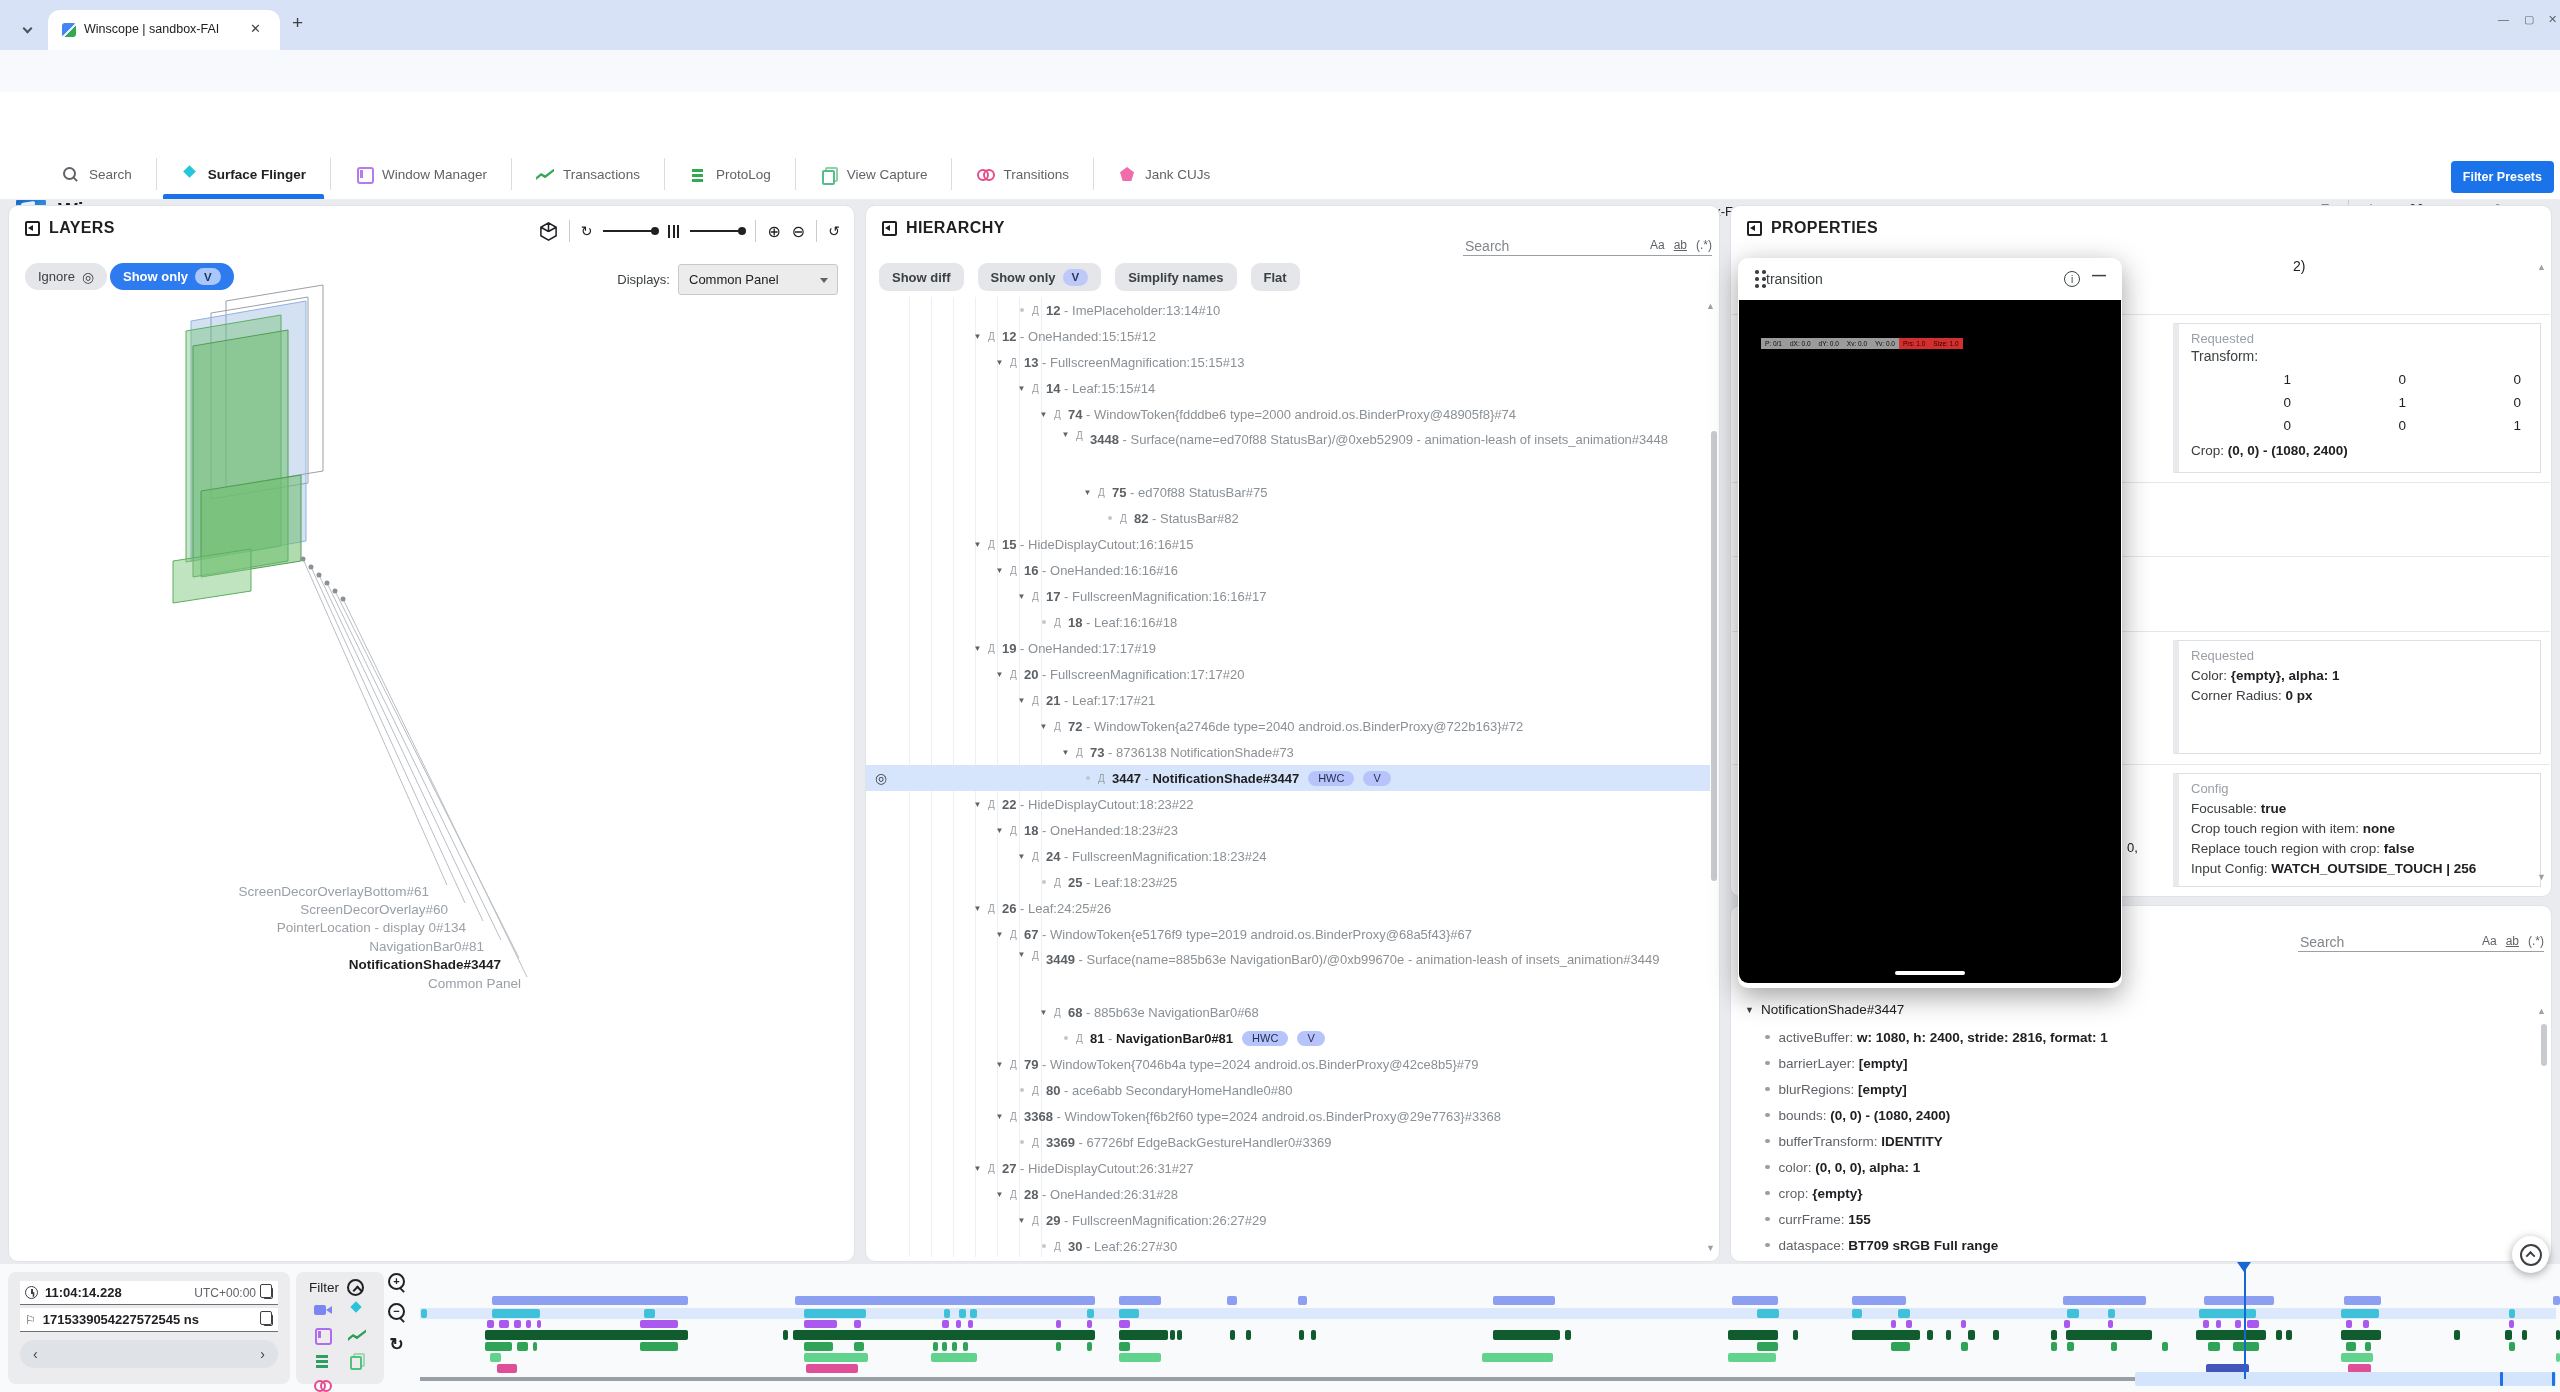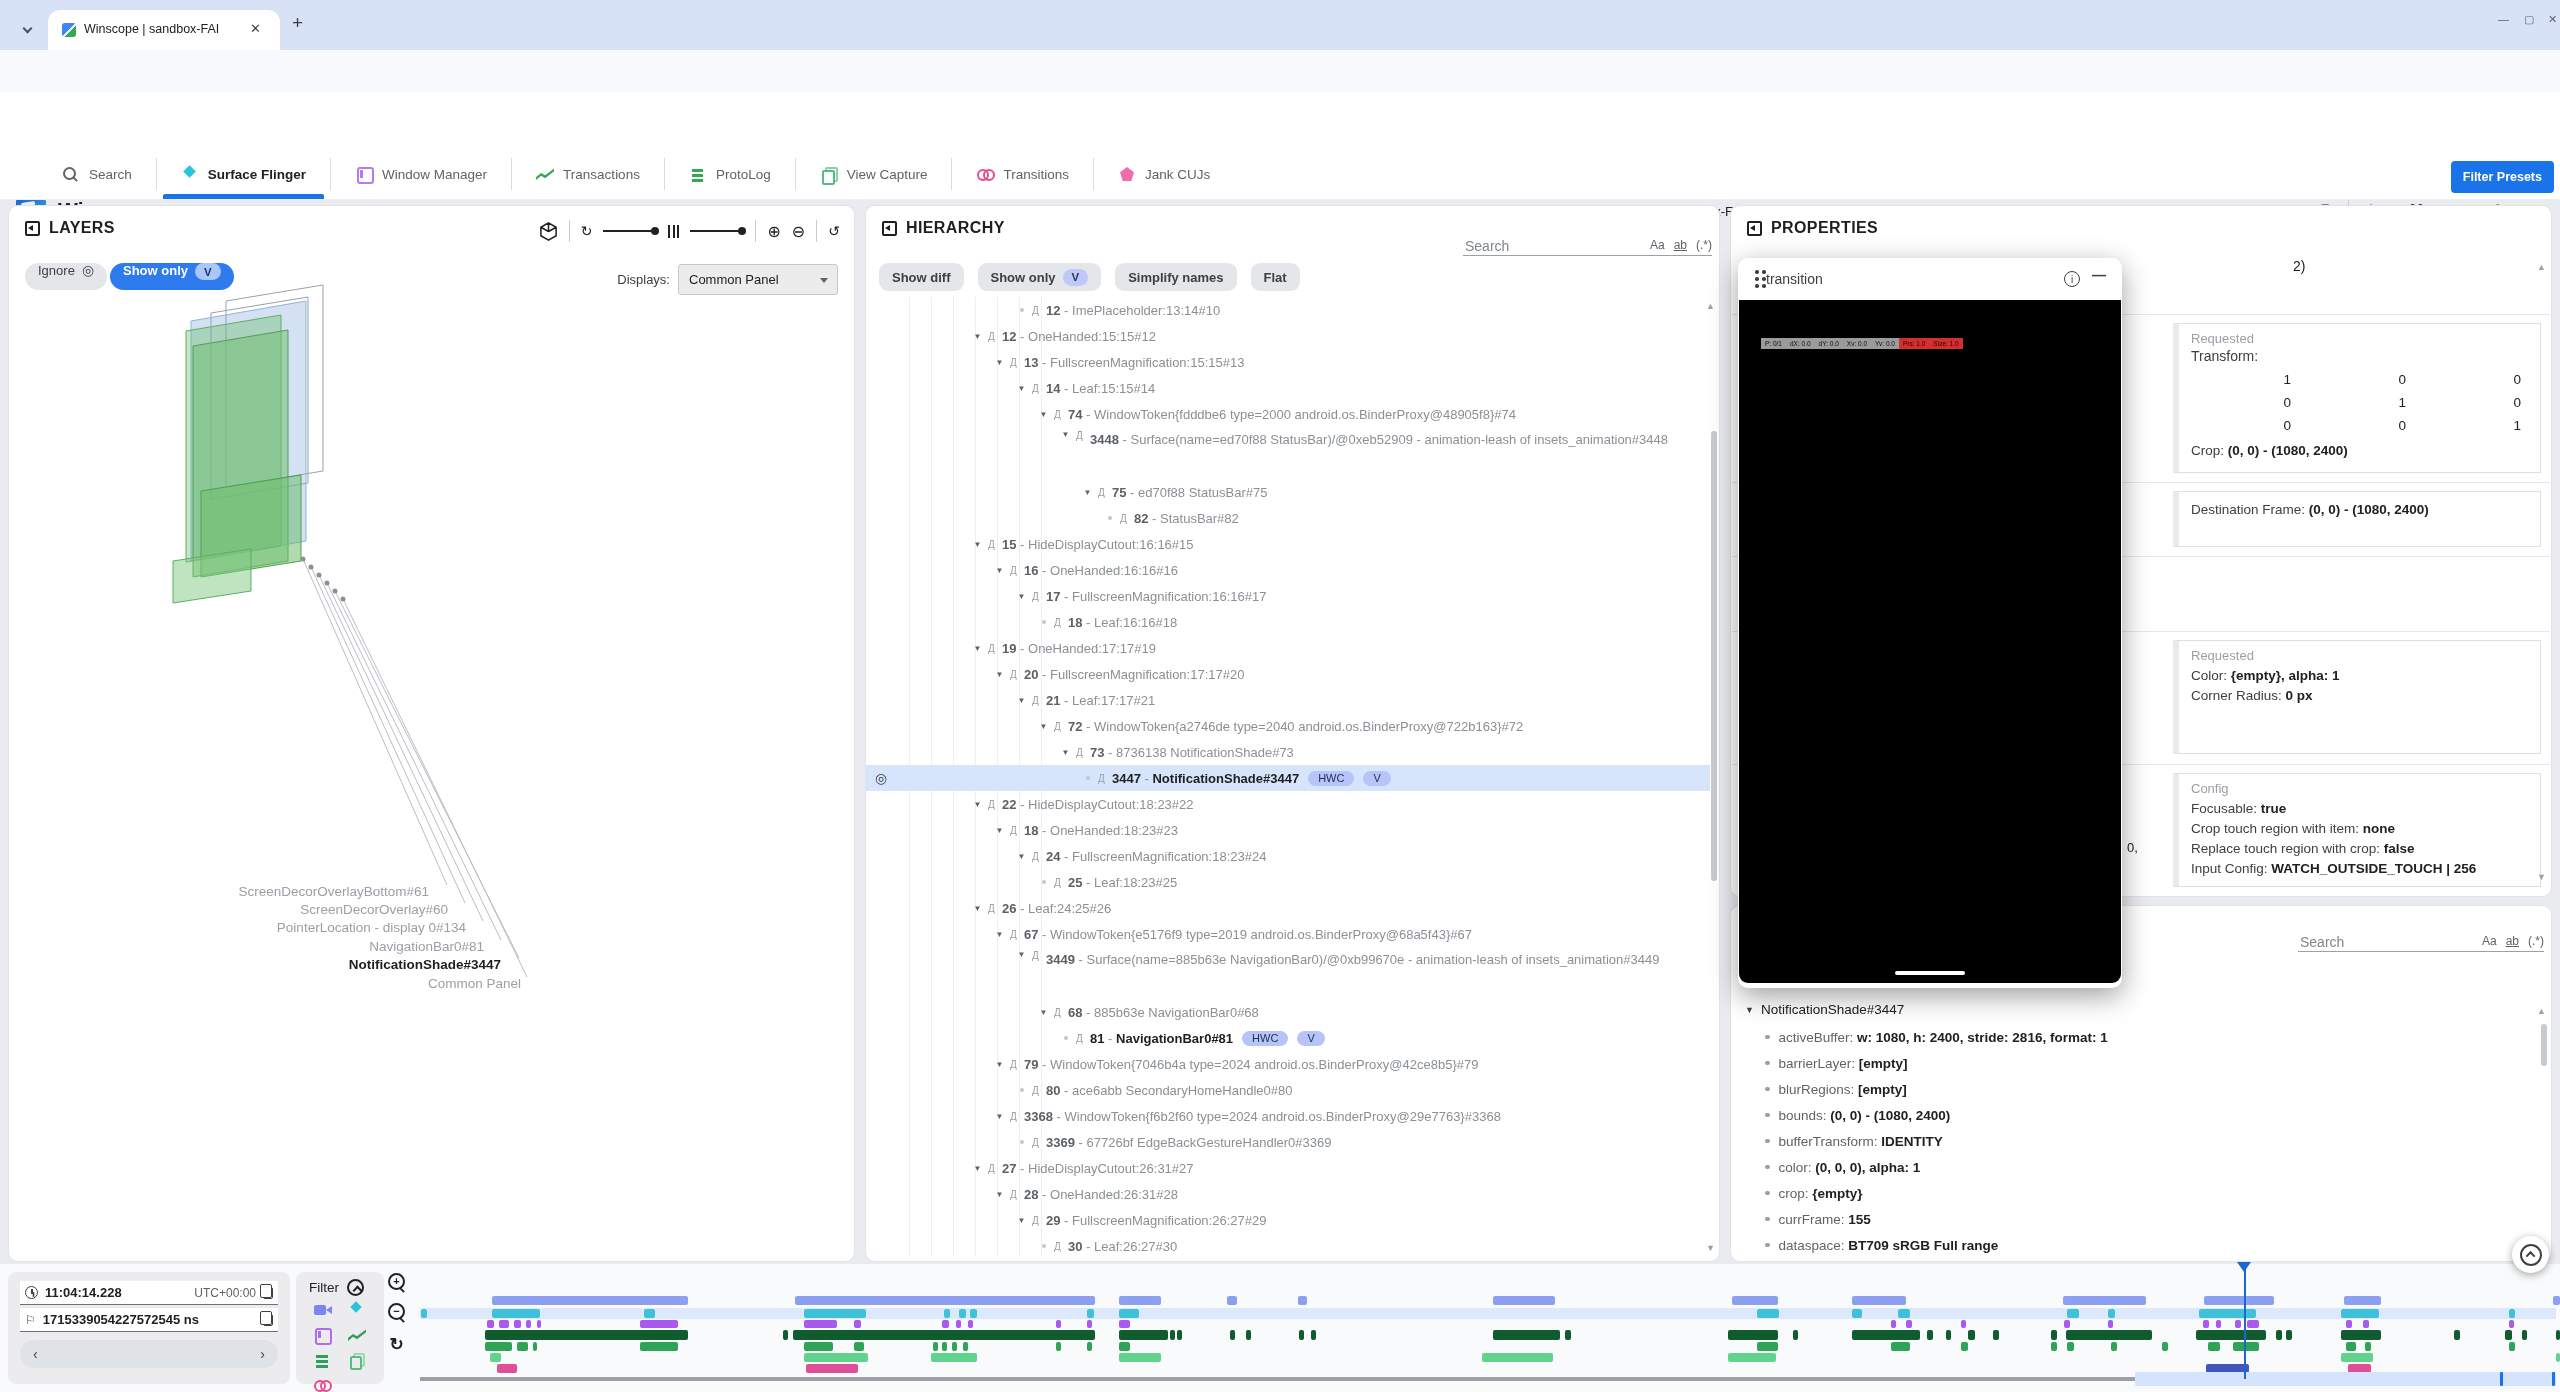--- a/index.html
+++ b/index.html
@@ -68,21 +68,21 @@
   .picon::after{content:"";position:absolute;left:1px;top:2px;border-top:3.5px solid transparent;border-bottom:3.5px solid transparent;border-right:5px solid #1f1f1f;}
   .ptitle{font-size:16px;font-weight:700;color:#1f1f1f;letter-spacing:.4px;}
 
   
   .l-tools{position:absolute;top:14px;right:14px;display:flex;align-items:center;gap:11px;color:#202124;}
   .ttxt{font-size:14px;color:#202124;}
   .slider{width:54px;height:2px;background:#202124;position:relative;}
   .slider::after{content:"";position:absolute;right:-2px;top:-3px;width:8px;height:8px;border-radius:50%;background:#202124;}
   .vbars{position:relative;width:11px;height:13px;border-left:2px solid #202124;border-right:2px solid #202124;}
   .vbars::before{content:"";position:absolute;left:3px;top:0;width:2px;height:13px;background:#202124;}
-  .chip{display:inline-flex;gap:7px;height:27px;border-radius:14px;padding:0 13px;font-size:13px;color:#3c4043;background:#e4e6e9;}
+  .chip{display:inline-flex;align-items:center;gap:7px;height:27px;border-radius:14px;padding:0 13px;font-size:13px;color:#3c4043;background:#e4e6e9;}
   .chip-blue{background:#2e7bf0;color:#fff;font-weight:600;}
   .vpill{display:inline-flex;align-items:center;height:17px;border-radius:9px;padding:0 9px;font-size:11.5px;font-weight:700;}
   .vpill-light{background:#a9c7fb;color:#17355e;}
   .vpill-gray{background:#bcc9f9;color:#2b3a5e;}
   .eyeglyph{font-size:14px;line-height:1;}
   .displays{position:absolute;top:58px;right:16px;display:flex;align-items:center;gap:8px;}
   .dlabel{font-size:13px;color:#3c4043;}
   .dselect{position:relative;width:160px;height:31px;background:#ececec;border:1px solid #c6c9cd;border-radius:3px;font-size:13px;color:#202124;display:flex;align-items:center;padding:0 10px;}
   .dselect::after{content:"";position:absolute;right:9px;top:13px;border-left:4.5px solid transparent;border-right:4.5px solid transparent;border-top:5.5px solid #5f6368;}
   .l-label{position:absolute;width:400px;text-align:right;font-size:13.5px;color:#9aa0a6;white-space:nowrap;}
@@ -605,23 +605,20 @@
           <span class="mxv">1</span>
           <span class="mxv">0</span>
           <span class="mxv">0</span>
           <span class="mxv">0</span>
           <span class="mxv">1</span>
         </div>
       <div><span class="pk">Crop: </span><span class="pv">(0, 0) - (1080, 2400)</span></div>
     </div>
     <div class="pdiv" style="top:276px;"></div>
 
-    <div class="pcard" style="top:285px;height:56px;">
-      <div style="margin-top:3px;"><span class="pk">Destination Frame: </span><span class="pv">(0, 0) - (1080, 2400)</span></div>
-    </div>
     <div class="pdiv" style="top:350px;"></div>
     <div class="pdiv" style="top:425px;"></div>
 
     <div class="pcard" style="top:434px;height:114px;">
       <div class="clabel">Requested</div>
       <div class="cardline"><span class="pk">Color: </span><span class="pv">{empty}, alpha: 1</span></div>
       <div class="cardline"><span class="pk">Corner Radius: </span><span class="pv">0 px</span></div>
     </div>
     <div class="pdiv" style="top:558px;"></div>
 

